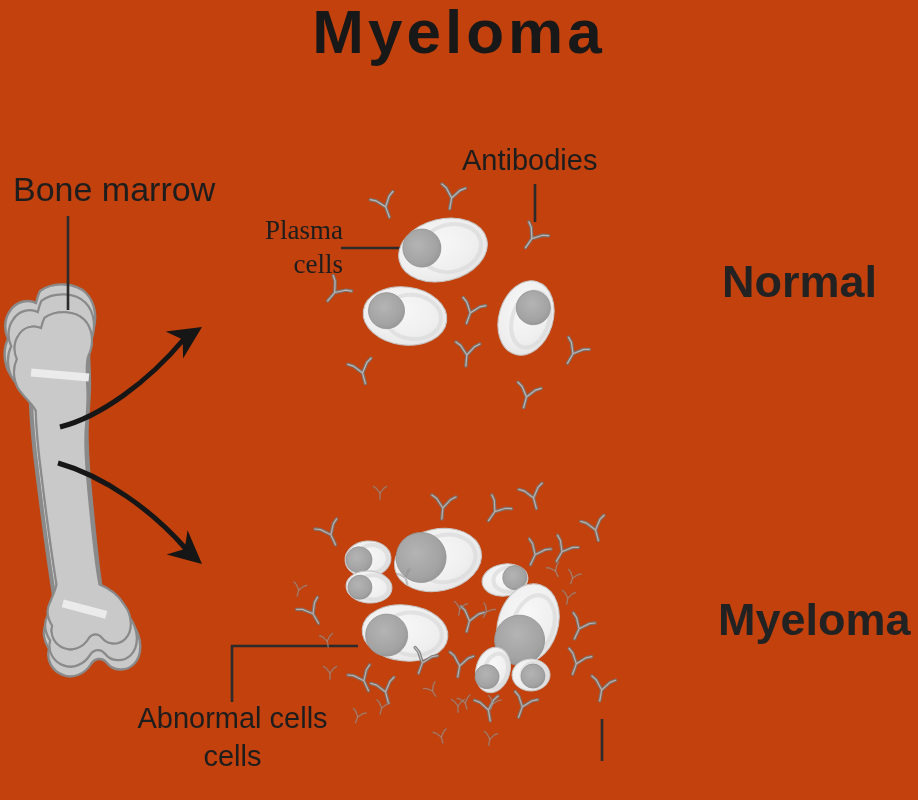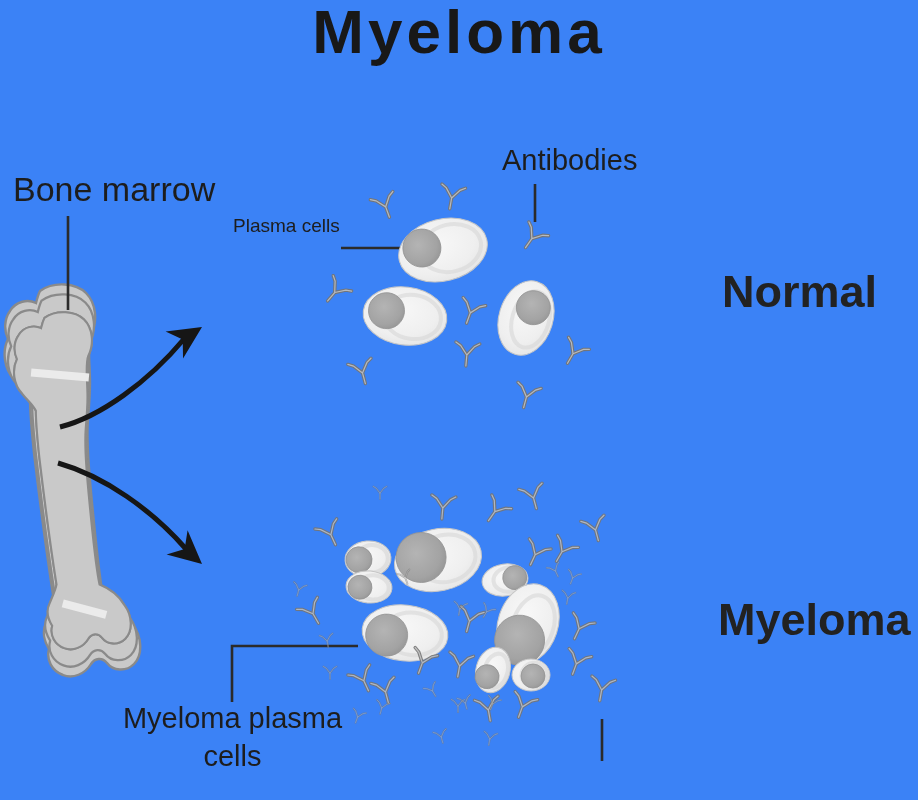--- a/index.html
+++ b/index.html
@@ -1,24 +1,24 @@
 <!DOCTYPE html>
 <html><head>
 <meta charset="utf-8">
 <style>
   html,body{margin:0;padding:0;background:#ffffff;}
-  #stage{position:relative;width:918px;height:800px;background:#3b82f6;overflow:hidden;
+  #stage{position:relative;width:918px;height:800px;background:#c2410c;overflow:hidden;
          font-family:"Liberation Sans",sans-serif;color:#1d1d1d;}
   .label{position:absolute;color:#1d1d1d;white-space:nowrap;}
   #title{left:0;top:-4px;width:918px;text-align:center;font-size:62px;font-weight:700;
          letter-spacing:4px;color:#181818;}
   #bone-marrow-label{left:13px;top:170px;font-size:34px;}
-  #plasma-cells-label{left:233px;top:214px;width:110px;text-align:left;font-size:19px;line-height:1.25;white-space:normal;}
-  #antibodies-label{left:462px;top:144px;font-size:29px;margin-left:40px;}
-  #normal-label{left:722px;top:266px;font-size:45px;font-weight:700;color:#222;}
+  #plasma-cells-label{left:233px;top:214px;width:110px;text-align:right;font-size:27px;line-height:1.25;white-space:normal;font-family:Liberation Serif, serif;}
+  #antibodies-label{left:462px;top:144px;font-size:29px;}
+  #normal-label{left:722px;top:256px;font-size:45px;font-weight:700;color:#222;}
   #myeloma-label{left:718px;top:594px;font-size:45px;font-weight:700;color:#222;}
   #abnormal-plasma-label{left:105px;top:700px;width:255px;text-align:center;font-size:29px;line-height:1.3;white-space:normal;}
   #abnormal-antibodies-label{left:456px;top:767px;font-size:29px;}
   svg{position:absolute;left:0;top:0;}
 </style>
 </head>
 <body>
 
 <div id="stage">
 
@@ -317,14 +317,14 @@
         </g>
       </g>
   </svg>
 
   <div class="label" id="title">Myeloma</div>
   <div class="label" id="bone-marrow-label">Bone marrow</div>
   <div class="label" id="plasma-cells-label">Plasma cells</div>
   <div class="label" id="antibodies-label">Antibodies</div>
   <div class="label" id="normal-label">Normal</div>
   <div class="label" id="myeloma-label">Myeloma</div>
-  <div class="label" id="abnormal-plasma-label">Myeloma plasma cells</div>
+  <div class="label" id="abnormal-plasma-label">Abnormal cells cells</div>
 </div>
 
 </body></html>

